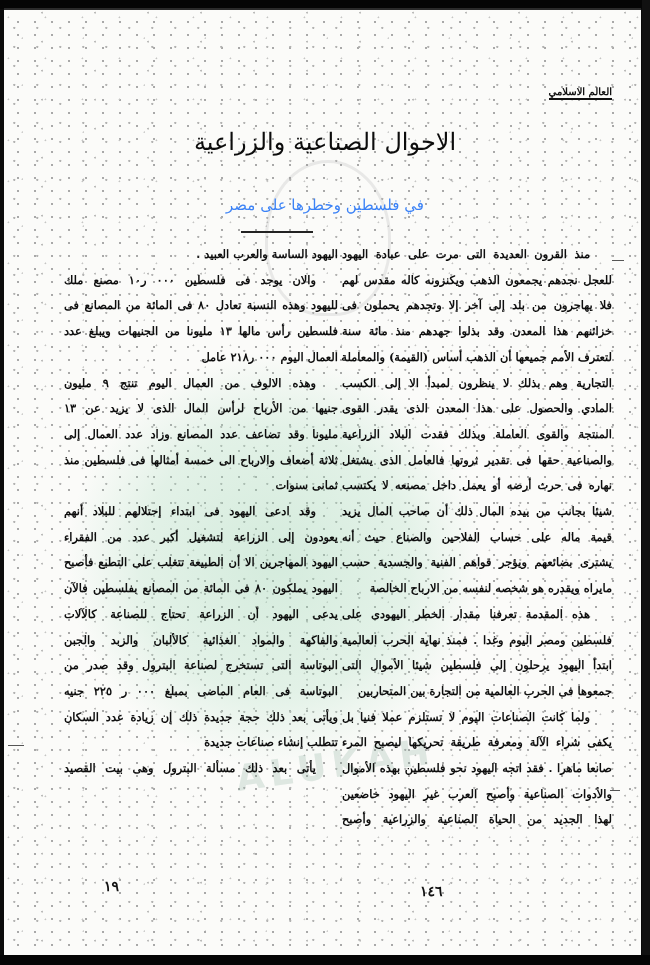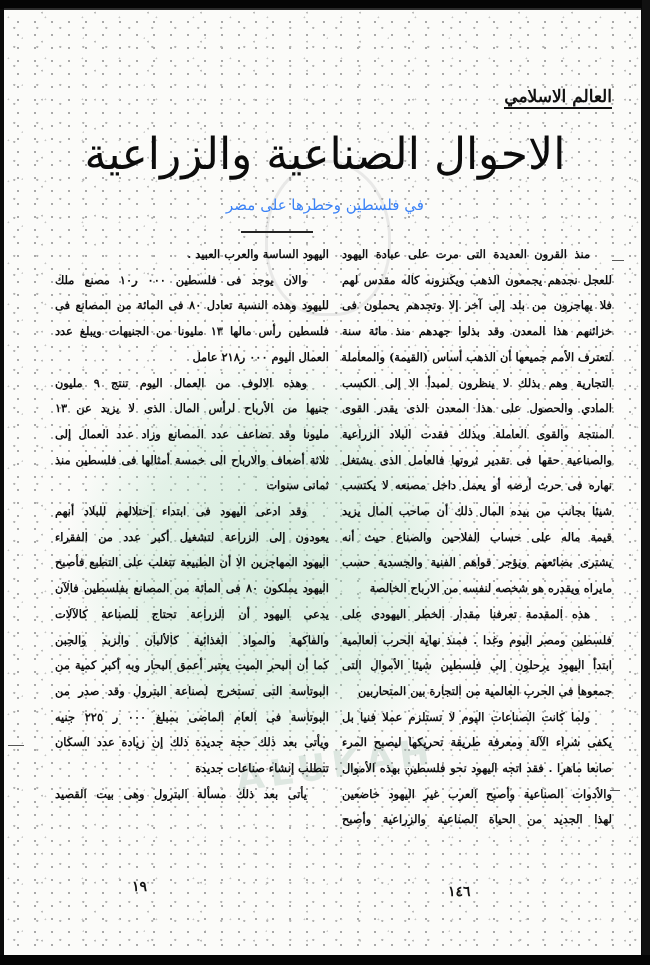--- a/index.html
+++ b/index.html
@@ -47,48 +47,48 @@
     background:radial-gradient(circle at 50% 50%, rgba(150,210,175,.38) 0%, rgba(170,220,190,.30) 45%, rgba(200,230,210,.0) 70%);
   }
   .wm-text {
     position:absolute; left:60px; top:590px; width:260px;
     font-size:36px; font-weight:bold; letter-spacing:6px;
     color:rgba(120,160,140,.22); transform:rotate(-8deg);
     font-family:"DejaVu Sans", sans-serif;
   }
   .section-label {
     position:absolute; right:38px; top:86px;
-    font-family:"DejaVu Serif", serif; font-size:17px; font-weight:bold;
+    font-family:"DejaVu Serif", serif; font-size:10px; font-weight:bold;
     color:#111; direction:rtl;
     border-bottom:2px solid #111; padding-bottom:1px;
   }
   .title {
     position:absolute; left:0; width:650px; top:128px; text-align:center;
-    font-family:"DejaVu Serif", serif; font-size:44px; color:#0c0c0c;
+    font-family:"DejaVu Serif", serif; font-size:24px; color:#0c0c0c;
     direction:rtl; letter-spacing:1px;
   }
   .subtitle {
     position:absolute; left:0; width:650px; top:196px; text-align:center;
     font-family:"DejaVu Serif", serif; font-size:15px; color:#3b82f6; direction:rtl;
   }
   .title-rule {
     position:absolute; left:241px; top:231px; width:72px; height:2px; background:#222;
   }
   .col {
     position:absolute; direction:rtl; text-align:justify;
     font-family:"DejaVu Serif", serif; font-size:11.4px; line-height:25.7px;
     color:#0e0e0e; font-weight:bold;
   }
   .col-right { left:342px; width:270px; top:242px; }
-  .col-left  { left:55px;  width:274px; top:242px; }
+  .col-left  { left:64px;  width:274px; top:242px; }
   .line { display:block; white-space:nowrap; overflow:hidden; text-align:justify; text-align-last:justify; }
   .line.last { text-align-last:right; }
   .line.indent { padding-right:22px; }
   .page-num {
-    position:absolute; font-family:"DejaVu Serif", serif; font-weight:bold; font-size:14px; color:#111;margin-left:28px;
+    position:absolute; font-family:"DejaVu Serif", serif; font-weight:bold; font-size:14px; color:#111;
   }
   .pn-right { left:420px; top:883px; }
   .pn-left  { left:104px; top:878px; }
   .margin-dash { position:absolute; height:1px; background:#555; }
 </style>
 </head>
 <body>
 
 <div class="top-band"></div>
 <div class="right-edge"></div>
@@ -145,21 +145,20 @@
   <span class="line">جنيها من الأرباح لرأس المال الذى لا يزيد عن ١٣</span>
   <span class="line">مليونا وقد تضاعف عدد المصانع وزاد عدد العمال إلى</span>
   <span class="line">ثلاثة أضعاف والارباح الى خمسة أمثالها فى فلسطين منذ</span>
   <span class="line last">ثمانى سنوات</span>
   <span class="line indent">وقد ادعى اليهود فى ابتداء إحتلالهم للبلاد أنهم</span>
   <span class="line">يعودون إلى الزراعة لتشغيل أكبر عدد من الفقراء</span>
   <span class="line">اليهود المهاجرين الا أن الطبيعة تتغلب على التطبع فأصبح</span>
   <span class="line">اليهود يملكون ٨٠ فى المائة من المصانع بفلسطين فالآن</span>
   <span class="line">يدعى اليهود أن الزراعة تحتاج للصناعة كالآلات</span>
   <span class="line">والفاكهة والمواد الغذائية كالألبان والزبد والجبن</span>
-  <span class="line">كما أن البحر الميت يعتبر أعمق البحار وبه أكبر كمية من</span>
   <span class="line">البوتاسة التى تستخرج لصناعة البترول وقد صدر من</span>
   <span class="line">البوتاسة فى العام الماضى بمبلغ ٠٠٠ ر ٢٢٥ جنيه</span>
   <span class="line">ويأتى بعد ذلك حجة جديدة ذلك إن زيادة عدد السكان</span>
   <span class="line last">تتطلب إنشاء صناعات جديدة</span>
   <span class="line indent">يأتى بعد ذلك مسألة البترول وهى بيت القصيد</span>
 </div>
 
 <div class="page-num pn-right">١٤٦</div>
 <div class="page-num pn-left">١٩</div>
 

